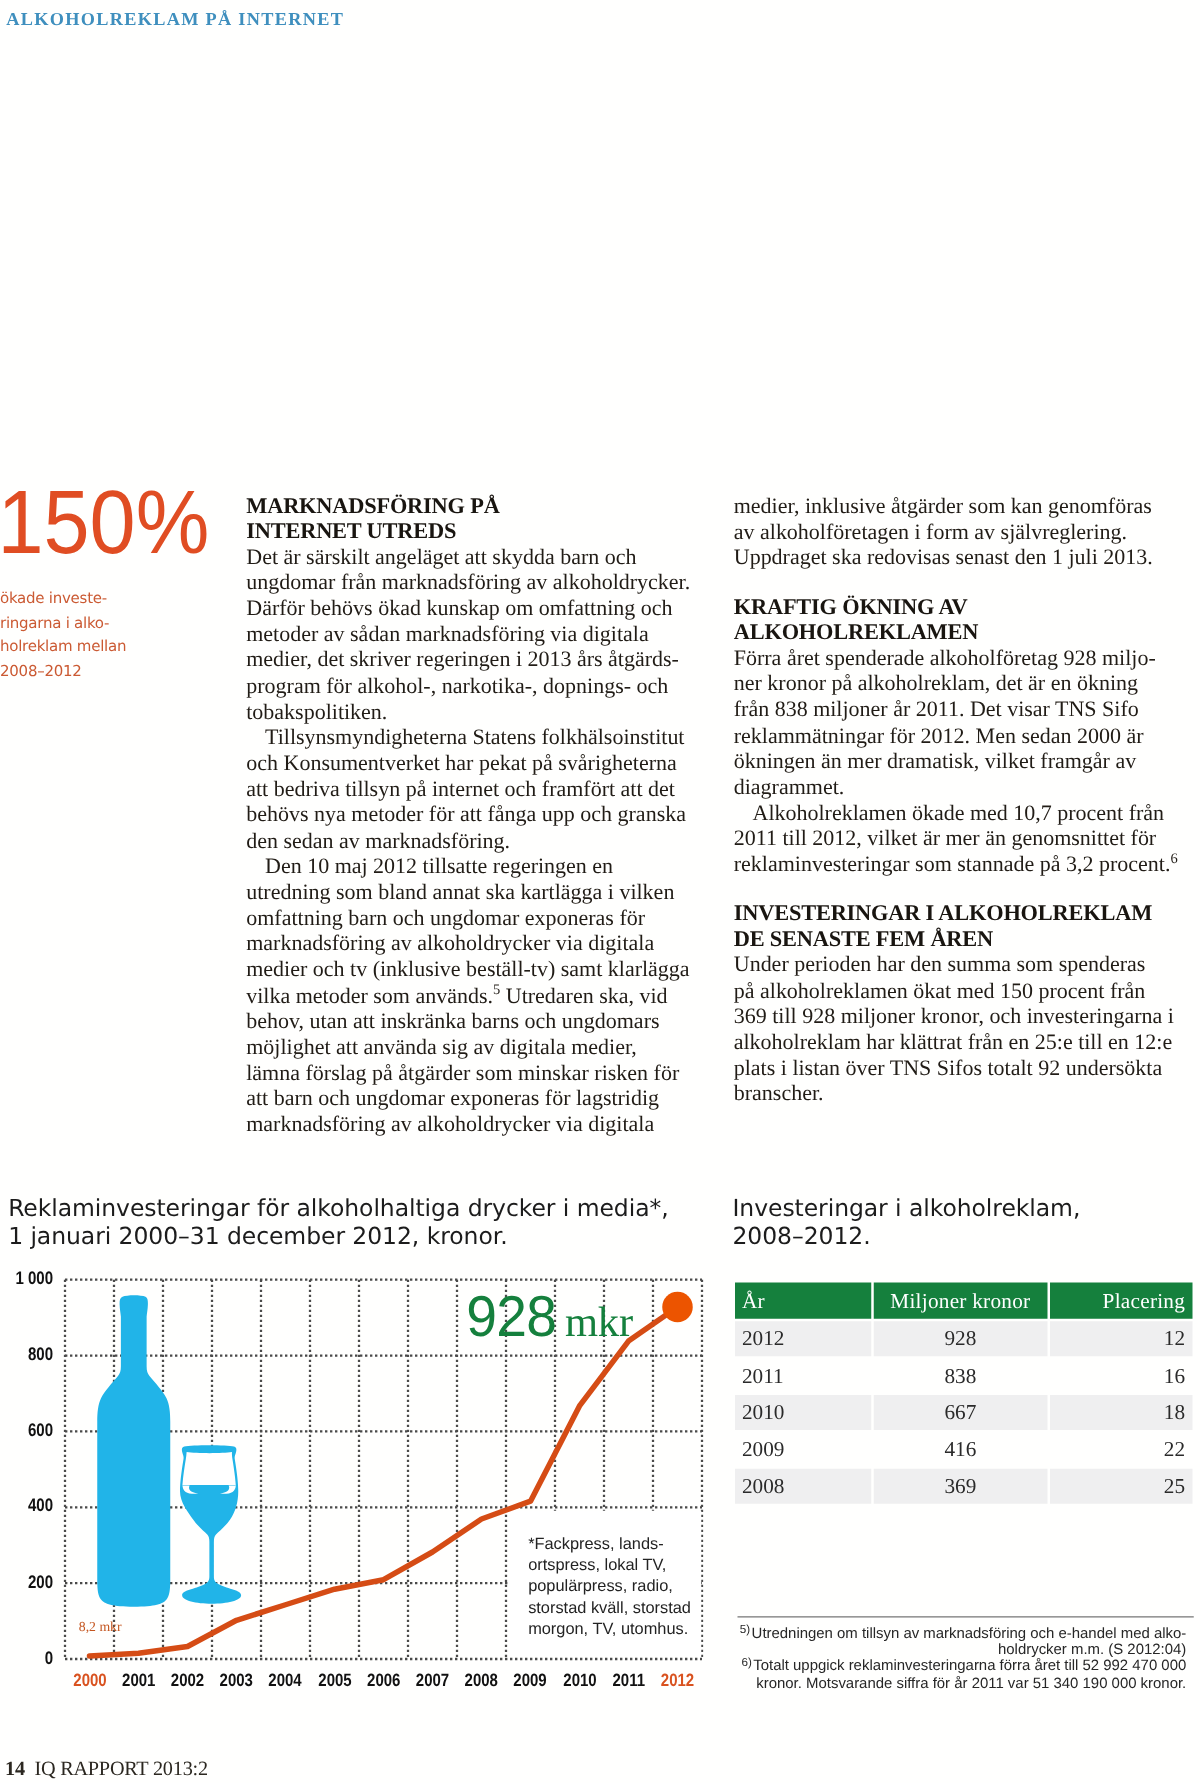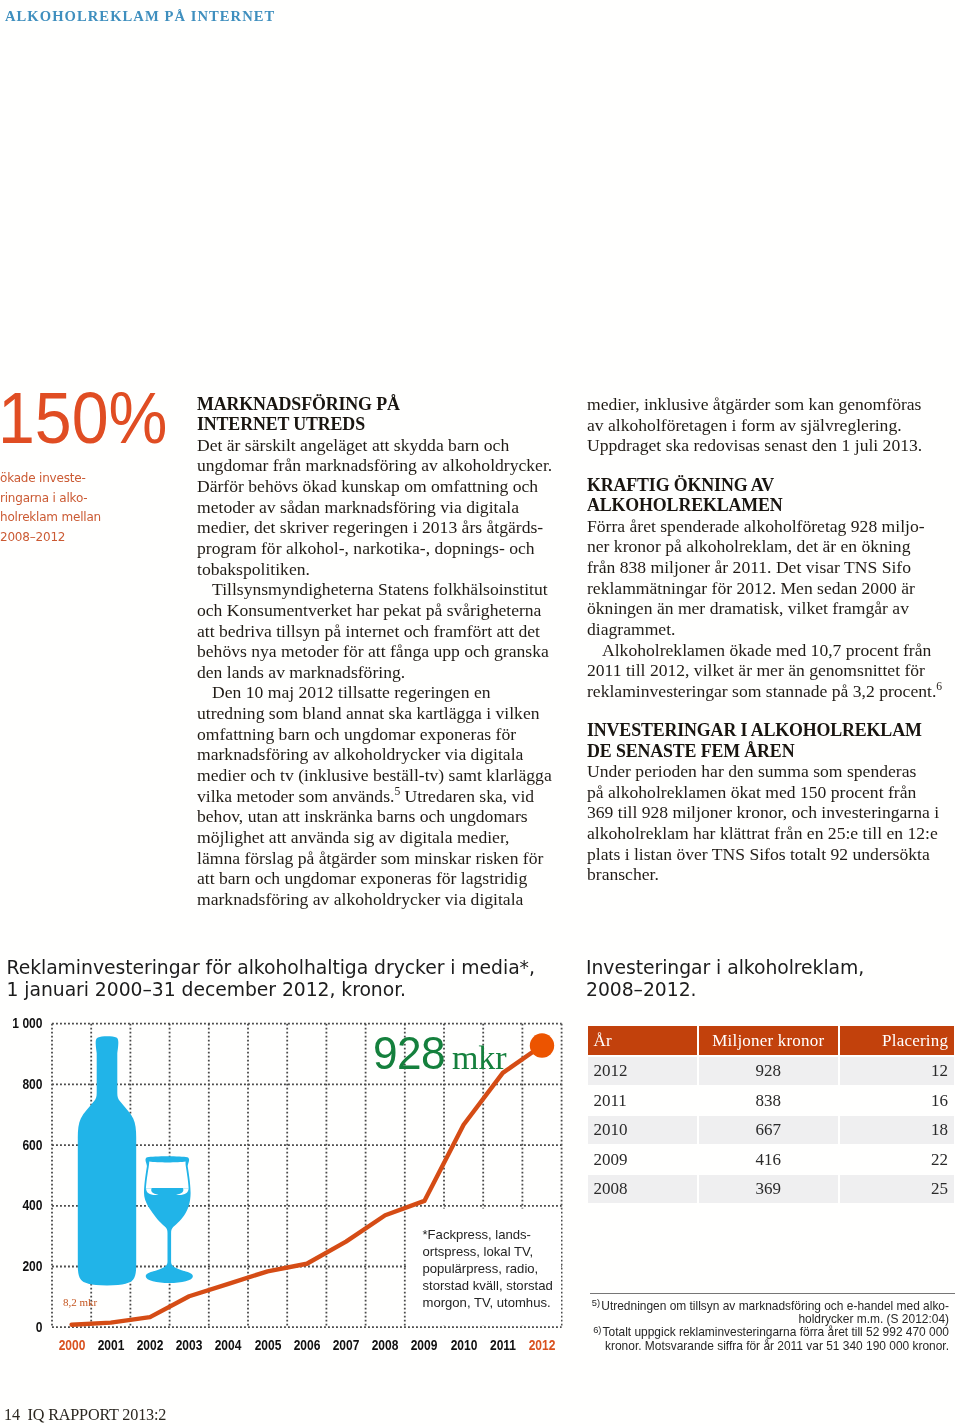--- a/index.html
+++ b/index.html
@@ -50,37 +50,37 @@
   #lbl-928 .u{font-family:"Liberation Serif",serif;font-size:34px;letter-spacing:-.1px;padding-left:4px;}
   #lbl-82{position:absolute;left:63px;top:1296px;font-family:Liberation Serif, serif;
       font-size:11px;color:#c4551f;white-space:nowrap;}
 
   
   #table-wrap{position:absolute;left:586px;top:956.5px;width:370px;}
   #table-title{font-family:"DejaVu Sans",sans-serif;font-size:18.8px;line-height:22.7px;
       color:#1c1c1c;letter-spacing:-.05px;white-space:nowrap;}
   table.data{border-collapse:separate;border-spacing:2.3px 2px;margin-top:22.5px;table-layout:fixed;width:369.6px;
       font-family:"Liberation Serif",serif;}
-  table.data th{background:#c2410c;color:#ffffff;font-weight:400;font-size:17px;height:29px;
+  table.data th{background:#15803d;color:#ffffff;font-weight:400;font-size:17px;height:29px;
       padding:0 5.5px;letter-spacing:.2px;}
   table.data td{font-size:17px;color:#2a2a2a;height:27.5px;padding:0 5.5px;}
   table.data tr.alt td{background:#efeff0;}
   .ta-l{text-align:left;} .ta-c{text-align:center;} .ta-r{text-align:right;}
 
   
   #footnotes{position:absolute;left:590px;top:1299.5px;width:359px;
       font-family:"Liberation Sans",sans-serif;font-size:11.95px;line-height:13.35px;color:#272727;}
   #fn-rule{position:absolute;left:590px;top:1293px;width:365px;height:1.1px;background:#767676;}
   .fn{display:block;padding-left:10.5px;text-indent:-10.5px;text-align:right;}
   .fn sup{font-size:.78em;vertical-align:.36em;padding-right:1.2px;}
 
   
   #page-footer{position:absolute;left:4px;top:1405.5px;font-family:"Liberation Serif",serif;
       font-size:16.2px;color:#2b2720;letter-spacing:-.18px;white-space:nowrap;}
-  #page-footer b{font-weight:400;}
+  #page-footer b{font-weight:700;}
 </style>
 </head>
 <body>
 
 <div class="page">
 
   <div id="running-head">ALKOHOLREKLAM PÅ INTERNET</div>
 
   <div id="stat-block">
     <div id="stat-number">150%</div>
@@ -104,21 +104,21 @@
         <div>metoder av sådan marknadsföring via digitala</div>
         <div>medier, det skriver regeringen i 2013 års åtgärds-</div>
         <div>program för alkohol-, narkotika-, dopnings- och</div>
         <div>tobakspolitiken.</div>
       </div>
       <div class="body ind">
         <div class="first">Tillsynsmyndigheterna Statens folkhälsoinstitut</div>
         <div>och Konsumentverket har pekat på svårigheterna</div>
         <div>att bedriva tillsyn på internet och framfört att det</div>
         <div>behövs nya metoder för att fånga upp och granska</div>
-        <div>den lands av marknadsföring.</div>
+        <div>den sedan av marknadsföring.</div>
       </div>
       <div class="body ind">
         <div class="first">Den 10 maj 2012 tillsatte regeringen en</div>
         <div>utredning som bland annat ska kartlägga i vilken</div>
         <div>omfattning barn och ungdomar exponeras för</div>
         <div>marknadsföring av alkoholdrycker via digitala</div>
         <div>medier och tv (inklusive beställ-tv) samt klarlägga</div>
         <div>vilka metoder som används.<sup>5</sup> Utredaren ska, vid</div>
         <div>behov, utan att inskränka barns och ungdomars</div>
         <div>möjlighet att använda sig av digitala medier,</div>

